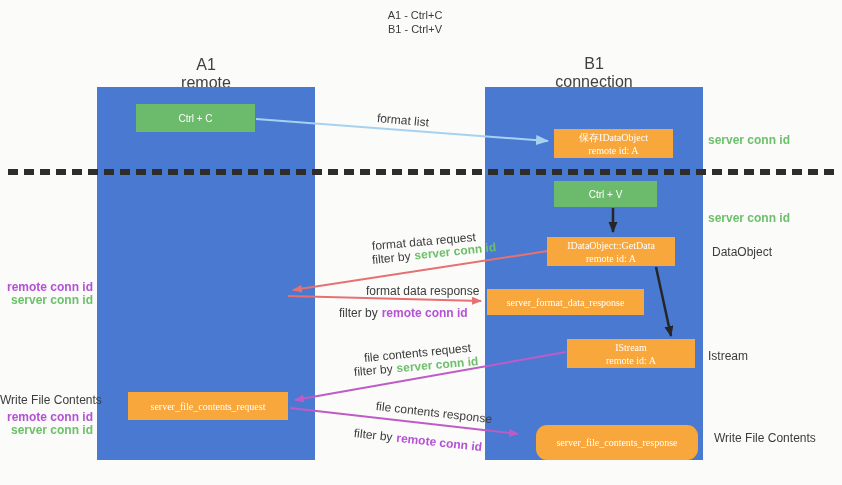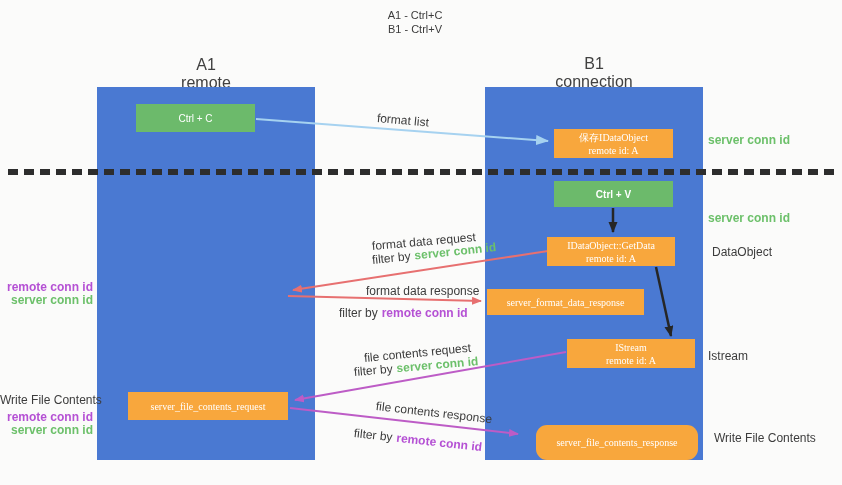--- a/index.html
+++ b/index.html
@@ -87,21 +87,21 @@
 
   <div class="node green" style="left:136px; top:104px; width:119px; height:28px;">
     <span>Ctrl + C</span>
   </div>
 
   <div class="node orange" style="left:554px; top:129px; width:119px; height:29px;">
     <span>保存IDataObject</span>
     <span>remote id: A</span>
   </div>
 
-  <div class="node green" style="left:554px; top:181px; width:119px; height:26px;font-weight:bold;">
+  <div class="node green" style="left:554px; top:181px; width:103px; height:26px;">
     <span>Ctrl + V</span>
   </div>
 
   <div class="node orange" style="left:547px; top:237px; width:128px; height:29px;">
     <span>IDataObject::GetData</span>
     <span>remote id: A</span>
   </div>
 
 
   <div class="node orange" style="left:487px; top:289px; width:157px; height:26px;">

